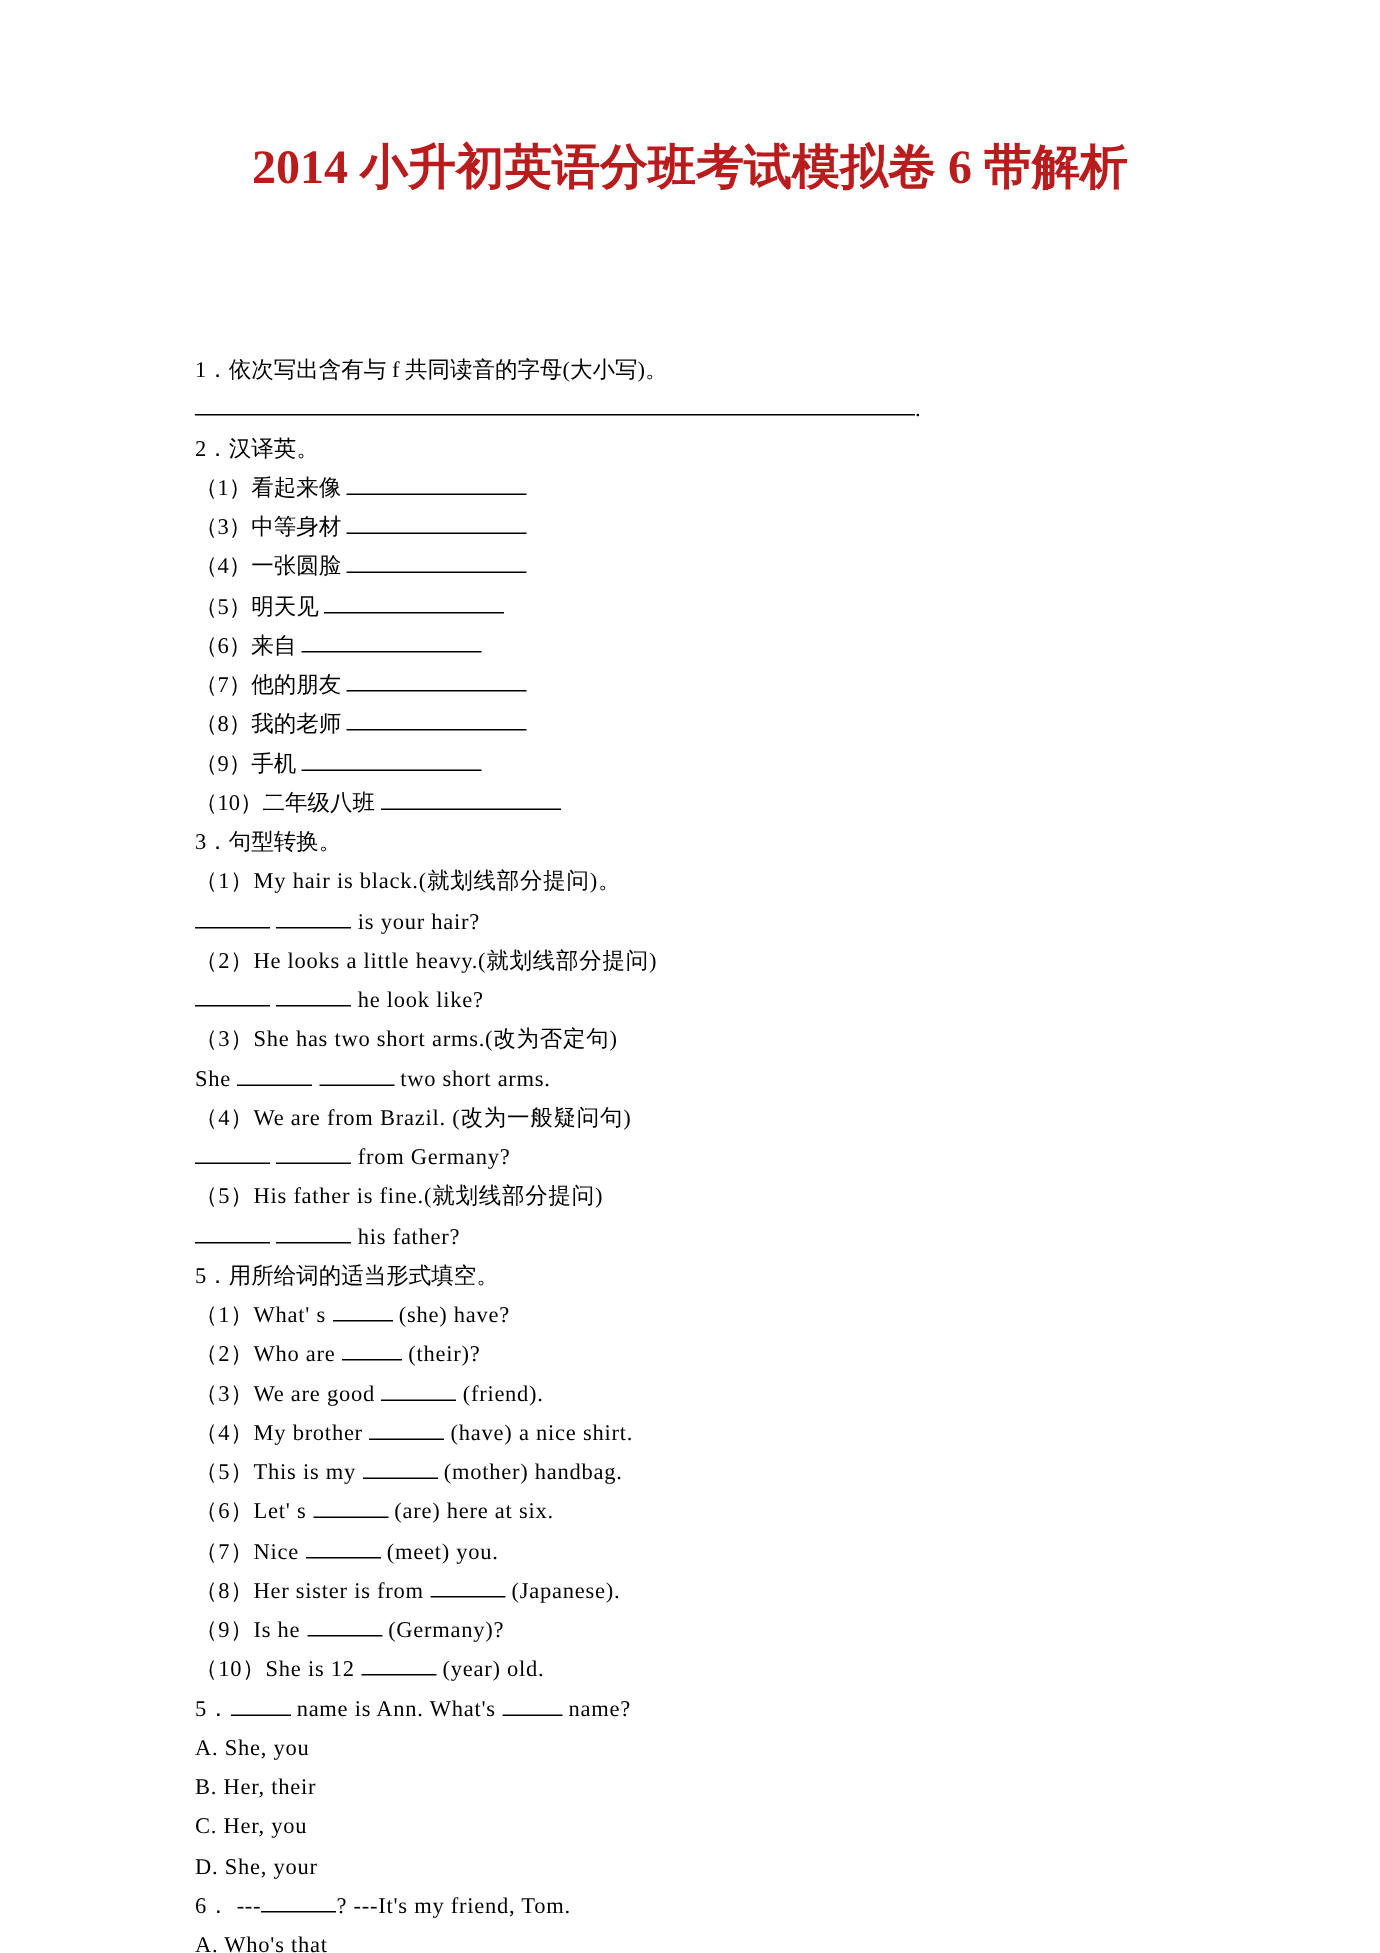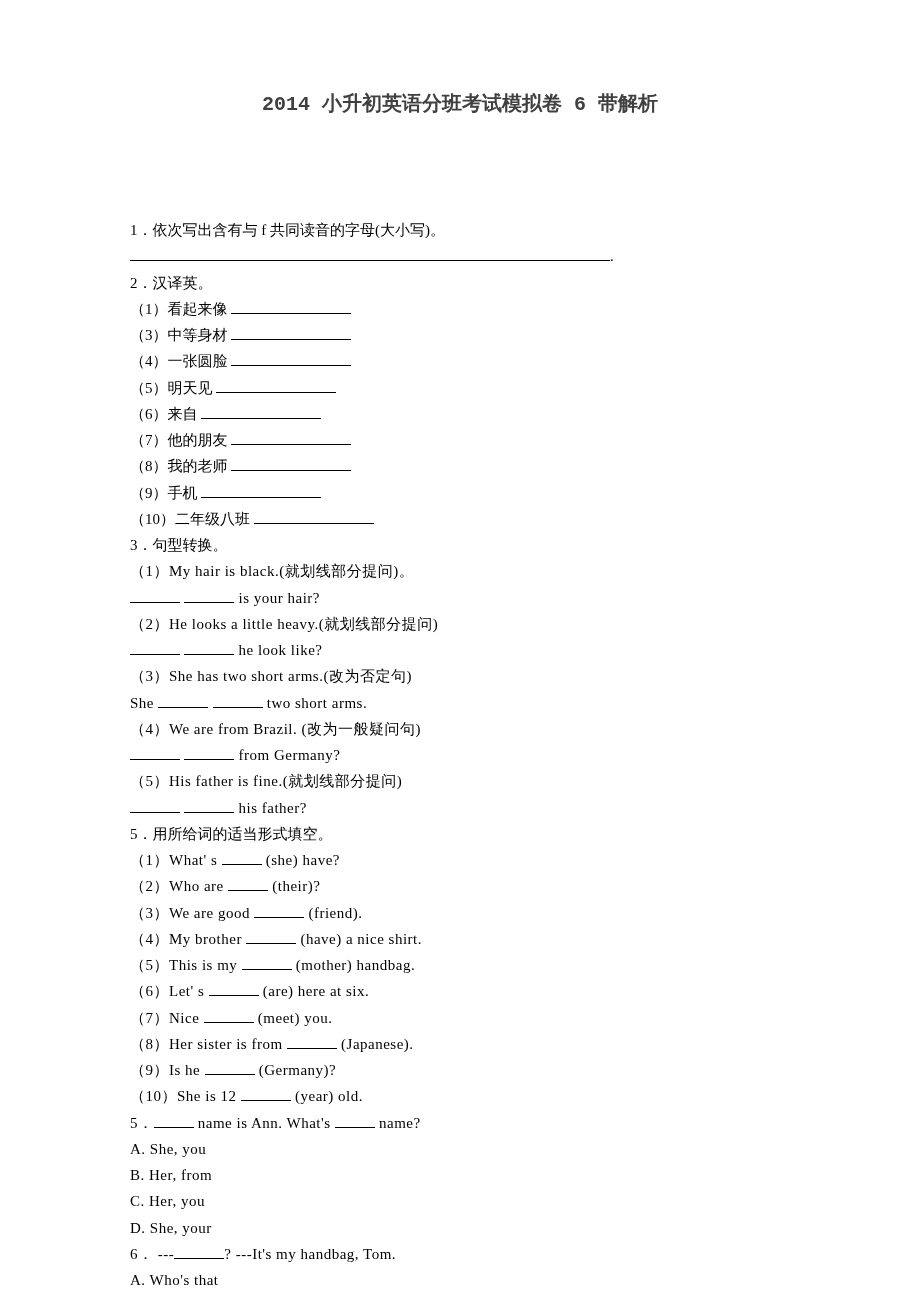--- a/index.html
+++ b/index.html
@@ -7,26 +7,26 @@
       padding: 0;
       background: #ffffff;
       font-family: "SimSun", "宋体", serif;
       width: 920px;
     }
     .page {
       padding: 90px 130px 60px 130px;
       box-sizing: border-box;
     }
     .title {
-      font-family: Liberation Mono, monospace;
+      font-family: Liberation Serif, serif;
       font-weight: bold;
-      font-size: 20px;
+      font-size: 32px;
       text-align: center;
       margin-bottom: 100px;
-      color: #404040;
+      color: #b91c1c;
     }
     .content {
       font-size: 15px;
       line-height: 1.75;
       color: #000;
     }
     .line {
       white-space: pre-wrap;
     }
     .mono {
@@ -103,21 +103,21 @@
     <div class="line mono"><span>（4）My brother </span><span class="blank-med"></span><span> (have) a nice shirt.</span></div>
     <div class="line mono"><span>（5）This is my </span><span class="blank-med"></span><span> (mother) handbag.</span></div>
     <div class="line mono"><span>（6）Let' s </span><span class="blank-med"></span><span> (are) here at six.</span></div>
     <div class="line mono"><span>（7）Nice </span><span class="blank-med"></span><span> (meet) you.</span></div>
     <div class="line mono"><span>（8）Her sister is from </span><span class="blank-med"></span><span> (Japanese).</span></div>
     <div class="line mono"><span>（9）Is he </span><span class="blank-med"></span><span> (Germany)?</span></div>
     <div class="line mono"><span>（10）She is 12 </span><span class="blank-med"></span><span> (year) old.</span></div>
 
     <div class="line mono"><span>5．</span><span class="blank-short"></span><span> name is Ann. What's </span><span class="blank-short"></span><span> name?</span></div>
     <div class="line mono">A. She, you</div>
-    <div class="line mono">B. Her, from</div>
+    <div class="line mono">B. Her, their</div>
     <div class="line mono">C. Her, you</div>
     <div class="line mono">D. She, your</div>
 
-    <div class="line mono"><span>6． ---</span><span class="blank-med"></span><span>? ---It's my handbag, Tom.</span></div>
+    <div class="line mono"><span>6． ---</span><span class="blank-med"></span><span>? ---It's my friend, Tom.</span></div>
     <div class="line mono">A. Who's that</div>
 
   </div>
 </div>
 
 </body></html>

